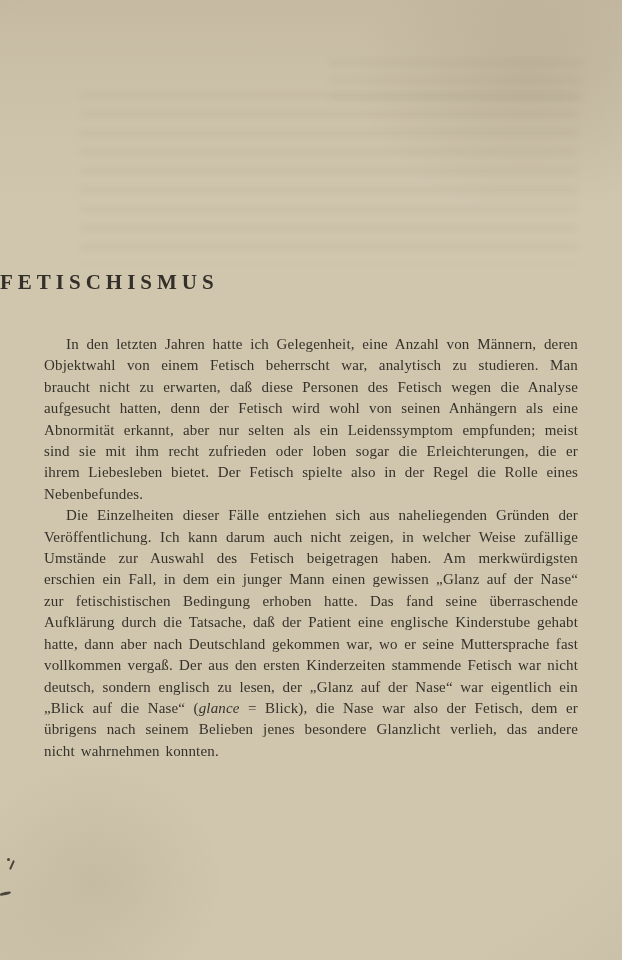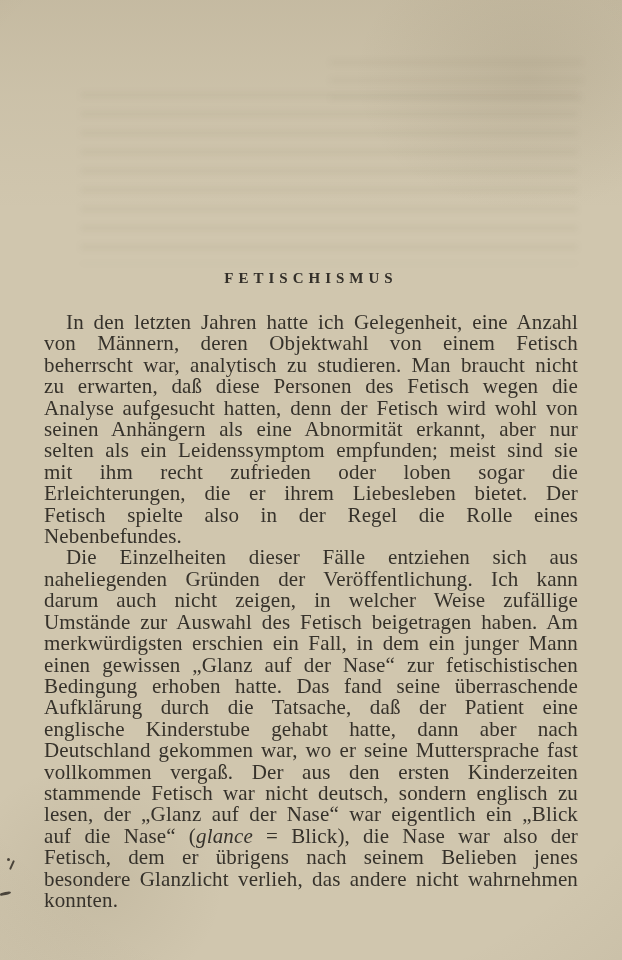--- a/index.html
+++ b/index.html
@@ -52,30 +52,29 @@
       rgba(0,0,0,0) 5px,
       rgba(0,0,0,0) 18px
     );
     filter: blur(3px);
     opacity: 0.5;
     pointer-events: none;
   }
   .title {
     margin: 0;
     padding-top: 270px;
-    text-align: center;
-    font-size: 15px;
+    font-size: 21px;
     font-weight: 700;
     letter-spacing: 5px;
     color: #332f29;
   }
   .body-text {
     width: 534px;
-    margin: 25px auto 0 auto;
-    font-size: 21px;
+    margin: 39px auto 0 auto;
+    font-size: 15px;
     line-height: 21.4px;
     text-align: justify;
     letter-spacing: 0.15px;
     word-spacing: 2px;
   }
   .para {
     margin: 0;
     text-indent: 22px;
   }
   .para i {

